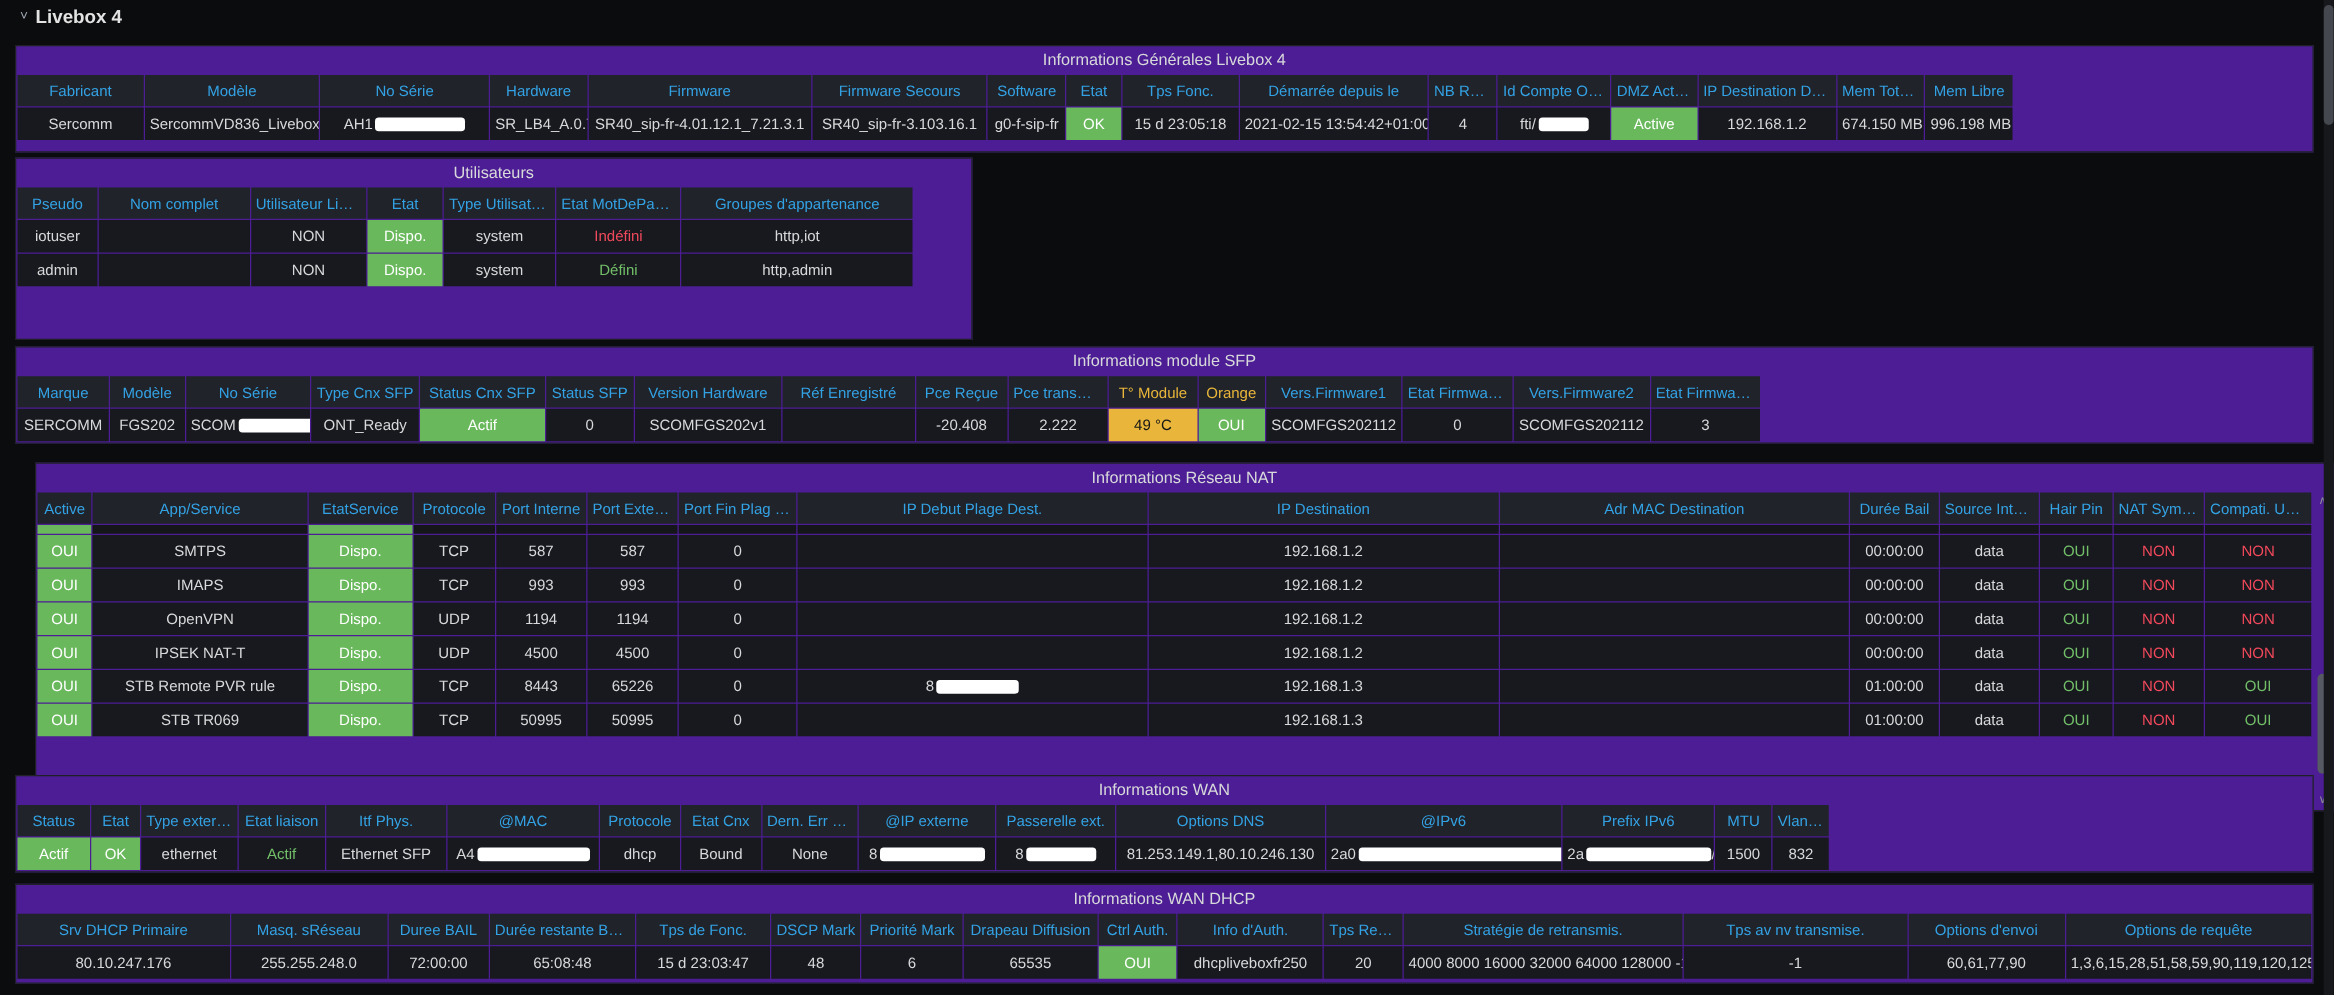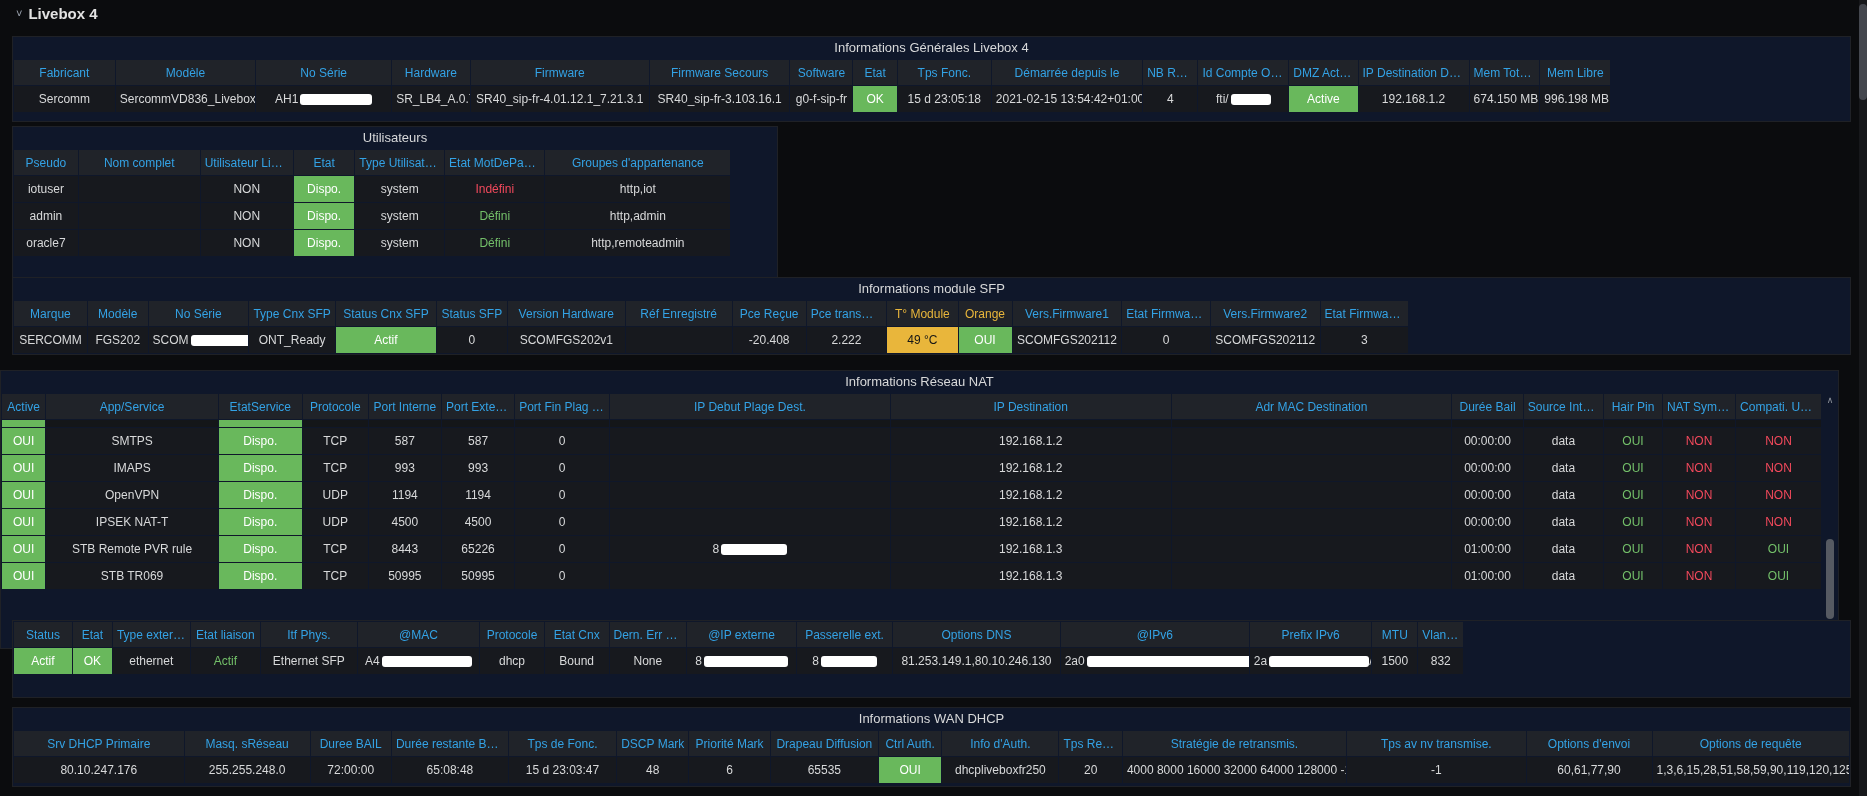--- a/index.html
+++ b/index.html
@@ -11,21 +11,21 @@
     color:#d8d9da;
   }
   .row-header {
     position:absolute; top:4px; left:16px; height:18px;
     display:flex; align-items:center; gap:6px; cursor:pointer;
   }
   .row-header .chev { color:#9fa7b3; font-size:11px; line-height:1; }
   .row-header .row-title { color:#e3e3e3; font-size:15px; font-weight:bold; }
 
   .panel {
-    position:absolute; background:#0f172a; border:1px solid #1f2126;
+    position:absolute; background:#4c1d95; border:1px solid #1f2126;
   }
   .panel-title {
     height:22px; line-height:22px; text-align:center;
     color:#d8d9da; font-size:13px; font-weight:500; cursor:pointer;
   }
   .tbl { position:relative; }
 
   table.gtable {
     table-layout:fixed; border-collapse:separate; border-spacing:1px;
     width:100%;
@@ -48,23 +48,23 @@
   .gtable tr.partial-row td { height:7px; background:#141619; }
   .gtable tr.partial-row td.bg-green { background:#69b85c; }
 
   .redact {
     display:inline-block; background:#ffffff; border-radius:3px;
     height:11px; vertical-align:middle; margin-left:2px;
   }
 
   
   #p-general  { top:36px;  left:12px; width:1839px; height:86px; }
-  #p-users    { top:126px; left:12px; width:766px;  height:174px; }
+  #p-users    { top:126px; left:12px; width:766px;  height:146px; }
   #p-sfp      { top:277px; left:12px; width:1839px; height:78px; }
-  #p-nat      { top:370px; left:0; width:1839px; height:279px; }
+  #p-nat      { top:370px; left:28px; width:1839px; height:279px; }
   #p-wan      { top:620px; left:12px; width:1839px; height:78px; }
   #p-wandhcp  { top:707px; left:12px; width:1839px; height:80px; }
 
   #p-nat .tbl { width:calc(100% - 16px); }
 
   .nat-scroll {
     position:absolute; right:2px; top:24px; bottom:4px; width:12px;
   }
   .nat-scroll .arr {
     position:absolute; left:0; width:12px; height:10px;
@@ -195,29 +195,20 @@
           </tr>
           <tr>
             <td>admin</td>
             <td></td>
             <td>NON</td>
             <td class="bg-green">Dispo.</td>
             <td>system</td>
             <td class="fg-green">Défini</td>
             <td>http,admin</td>
           </tr>
-          <tr>
-            <td>oracle7</td>
-            <td></td>
-            <td>NON</td>
-            <td class="bg-green">Dispo.</td>
-            <td>system</td>
-            <td class="fg-green">Défini</td>
-            <td>http,remoteadmin</td>
-          </tr>
         </tbody>
       </table>
     </div>
 </div>
 
 <div class="panel" id="p-sfp">
   <div class="panel-title">Informations module SFP</div>
   <div class="tbl" style="width:76%">
       <table class="gtable">
         <colgroup>
@@ -446,20 +437,21 @@
       </table>
     </div>
   <div class="nat-scroll">
     <div class="arr up">∧</div>
     <div class="thumb"></div>
     <div class="arr down">∨</div>
   </div>
 </div>
 
 <div class="panel" id="p-wan">
+  <div class="panel-title">Informations WAN</div>
   <div class="tbl" style="width:79%">
       <table class="gtable">
         <colgroup>
           <col style="width: 4.03633%;">
           <col style="width: 2.72452%;">
           <col style="width: 5.34813%;">
           <col style="width: 4.84359%;">
           <col style="width: 6.65994%;">
           <col style="width: 8.47629%;">
           <col style="width: 4.43996%;">

